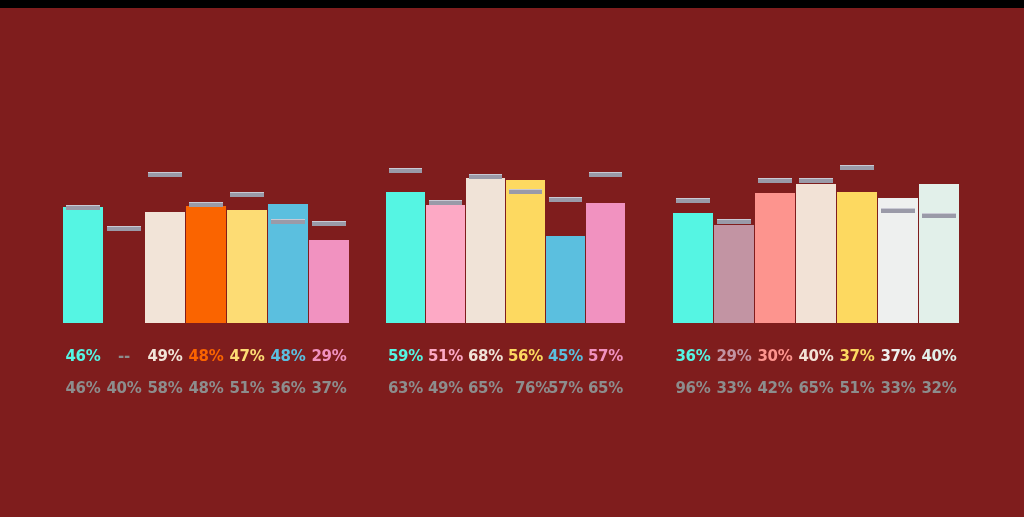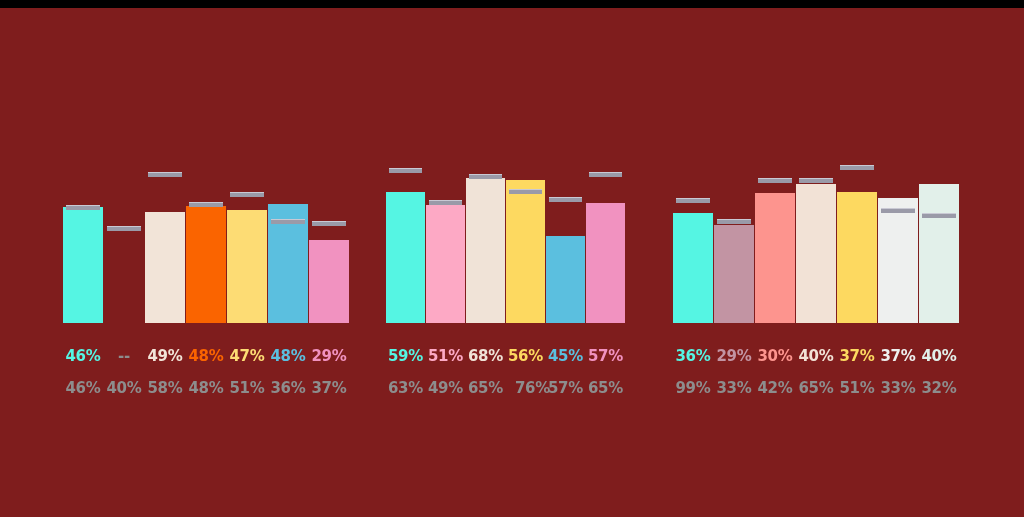--- a/index.html
+++ b/index.html
@@ -159,21 +159,21 @@
     <div class="labels-primary" id="g2-lp">
         <div class="lbl primary" style="left: 667px; width: 52px; color: rgb(85, 245, 227);">36%</div>
         <div class="lbl primary" style="left: 708px; width: 52px; color: rgb(194, 148, 163);">29%</div>
         <div class="lbl primary" style="left: 749px; width: 52px; color: rgb(253, 148, 142);">30%</div>
         <div class="lbl primary" style="left: 790px; width: 52px; color: rgb(242, 226, 214);">40%</div>
         <div class="lbl primary" style="left: 831px; width: 52px; color: rgb(253, 217, 96);">37%</div>
         <div class="lbl primary" style="left: 872px; width: 52px; color: rgb(238, 240, 239);">37%</div>
         <div class="lbl primary" style="left: 913px; width: 52px; color: rgb(226, 240, 234);">40%</div>
       </div>
     <div class="labels-secondary" id="g2-ls">
-        <div class="lbl secondary" style="left: 667px; width: 52px;">99%</div>
+        <div class="lbl secondary" style="left: 667px; width: 52px;">96%</div>
         <div class="lbl secondary" style="left: 708px; width: 52px;">33%</div>
         <div class="lbl secondary" style="left: 749px; width: 52px;">42%</div>
         <div class="lbl secondary" style="left: 790px; width: 52px;">65%</div>
         <div class="lbl secondary" style="left: 831px; width: 52px;">51%</div>
         <div class="lbl secondary" style="left: 872px; width: 52px;">33%</div>
         <div class="lbl secondary" style="left: 913px; width: 52px;">32%</div>
       </div>
   </div>
 
 </div>

